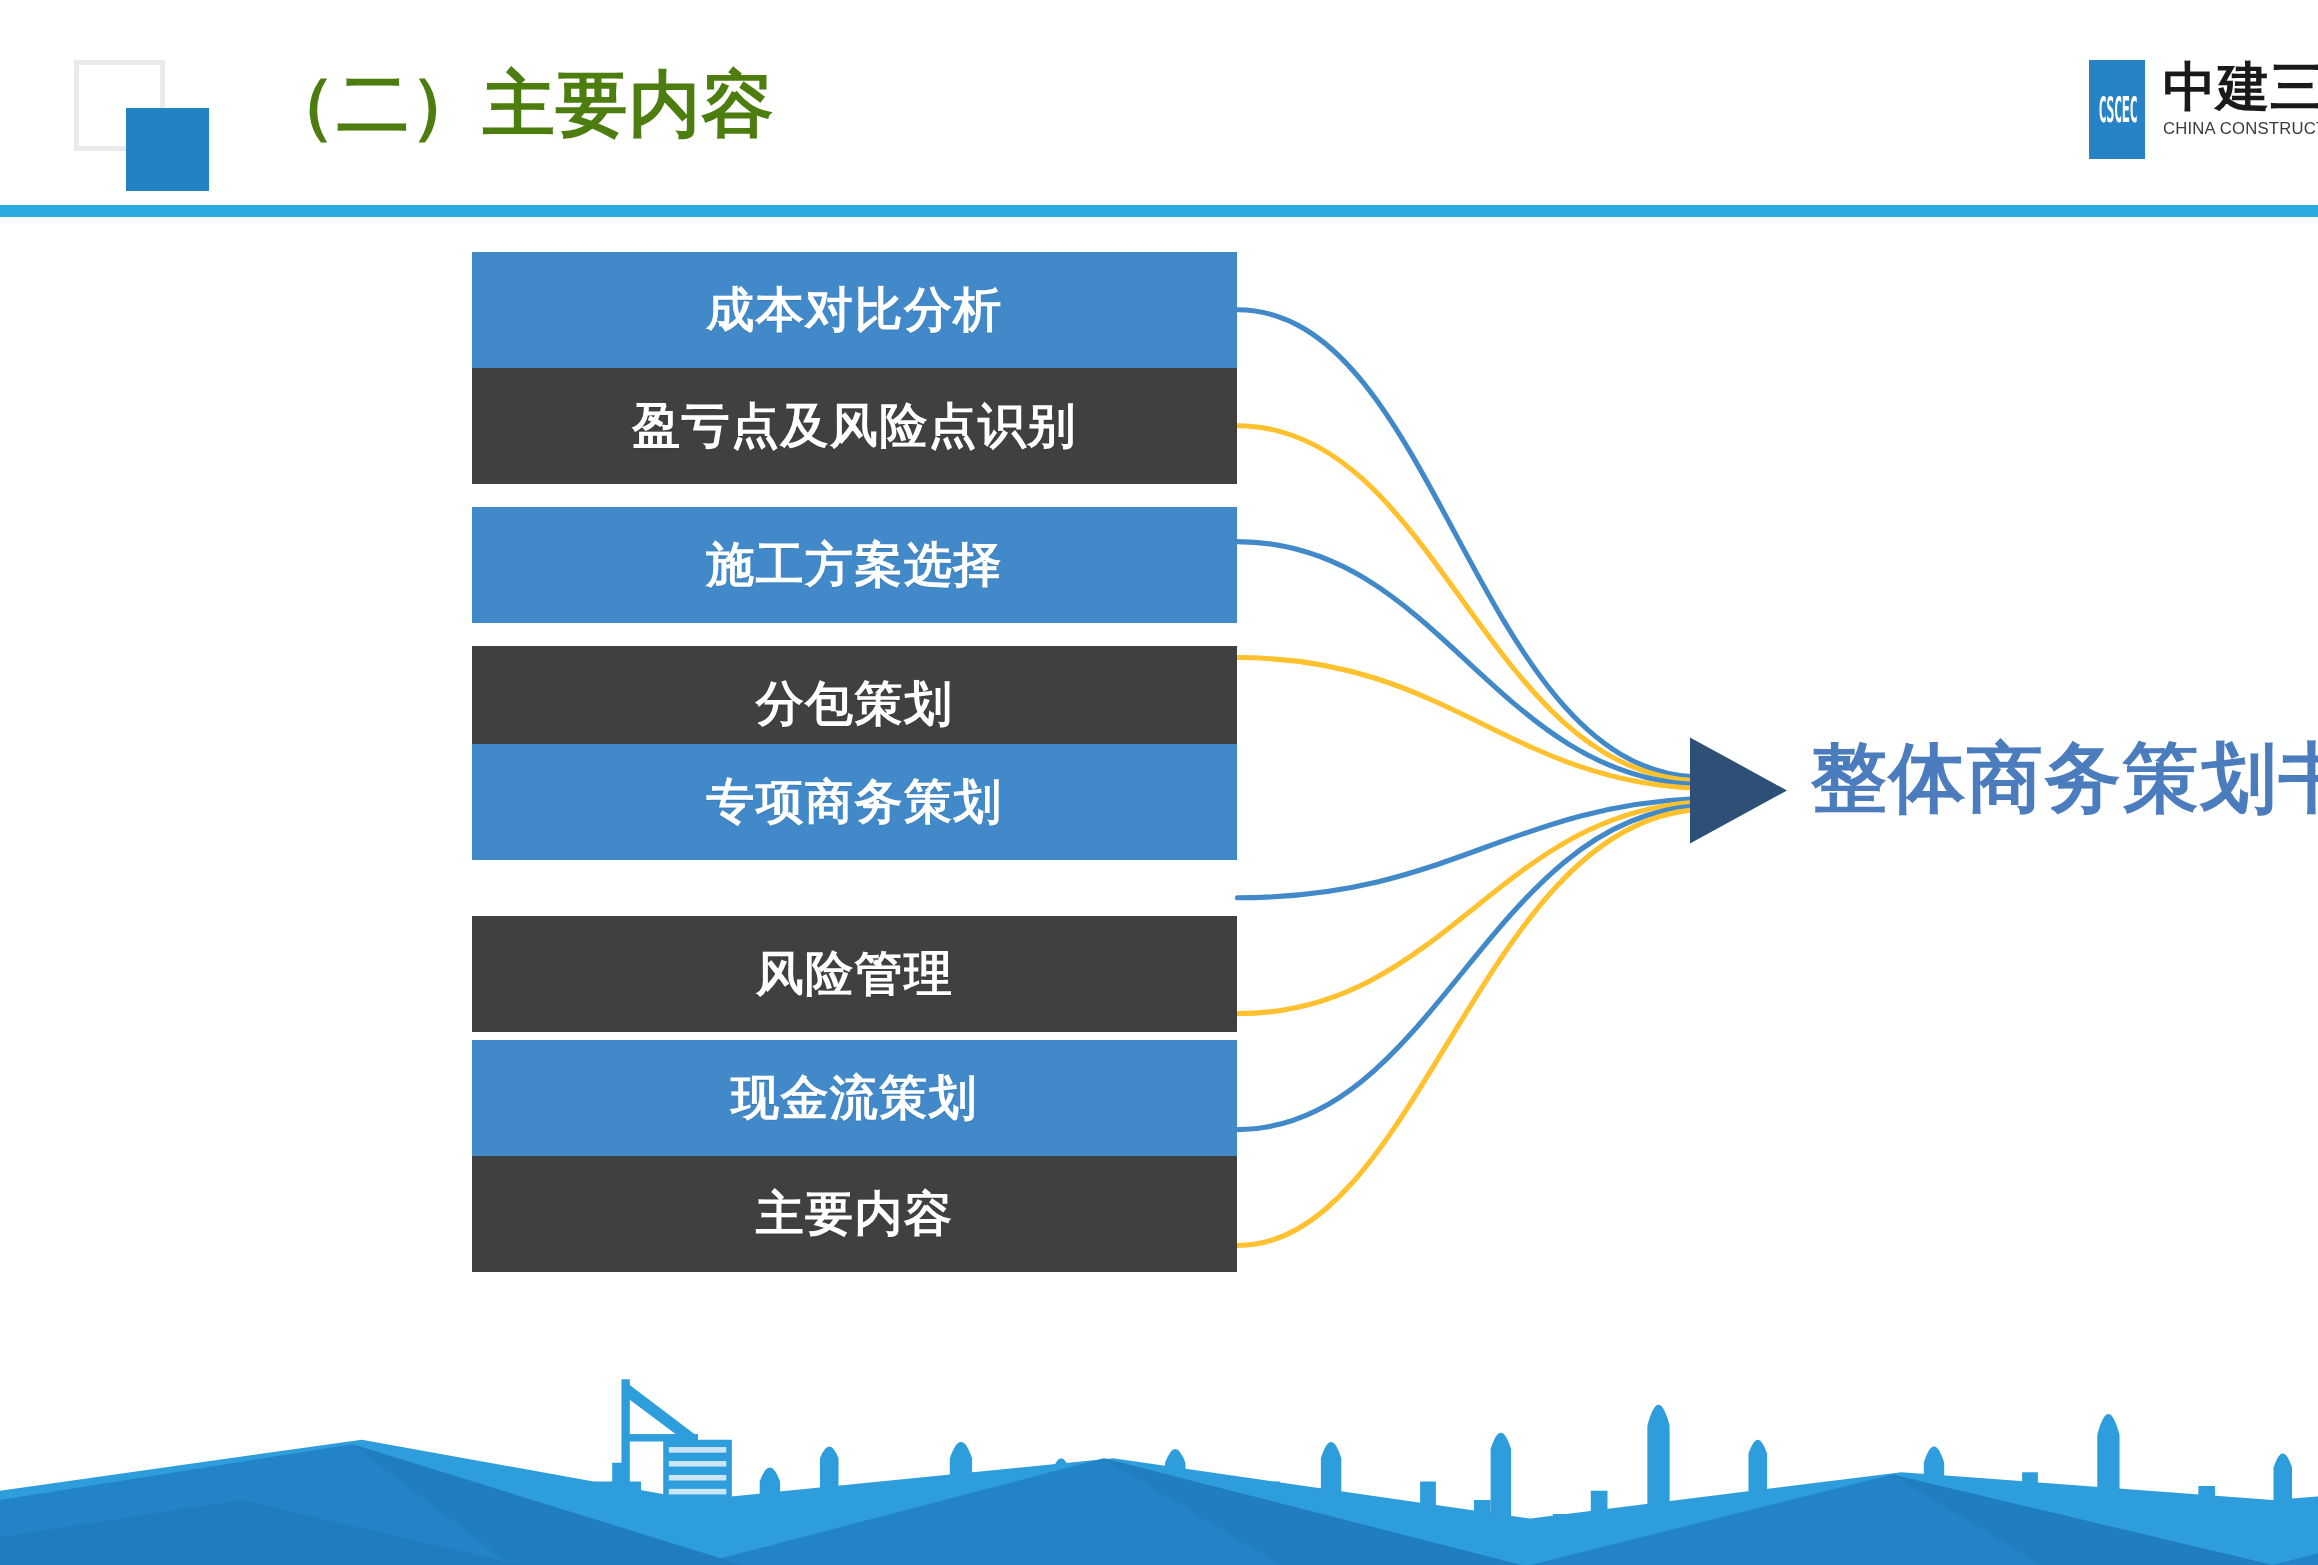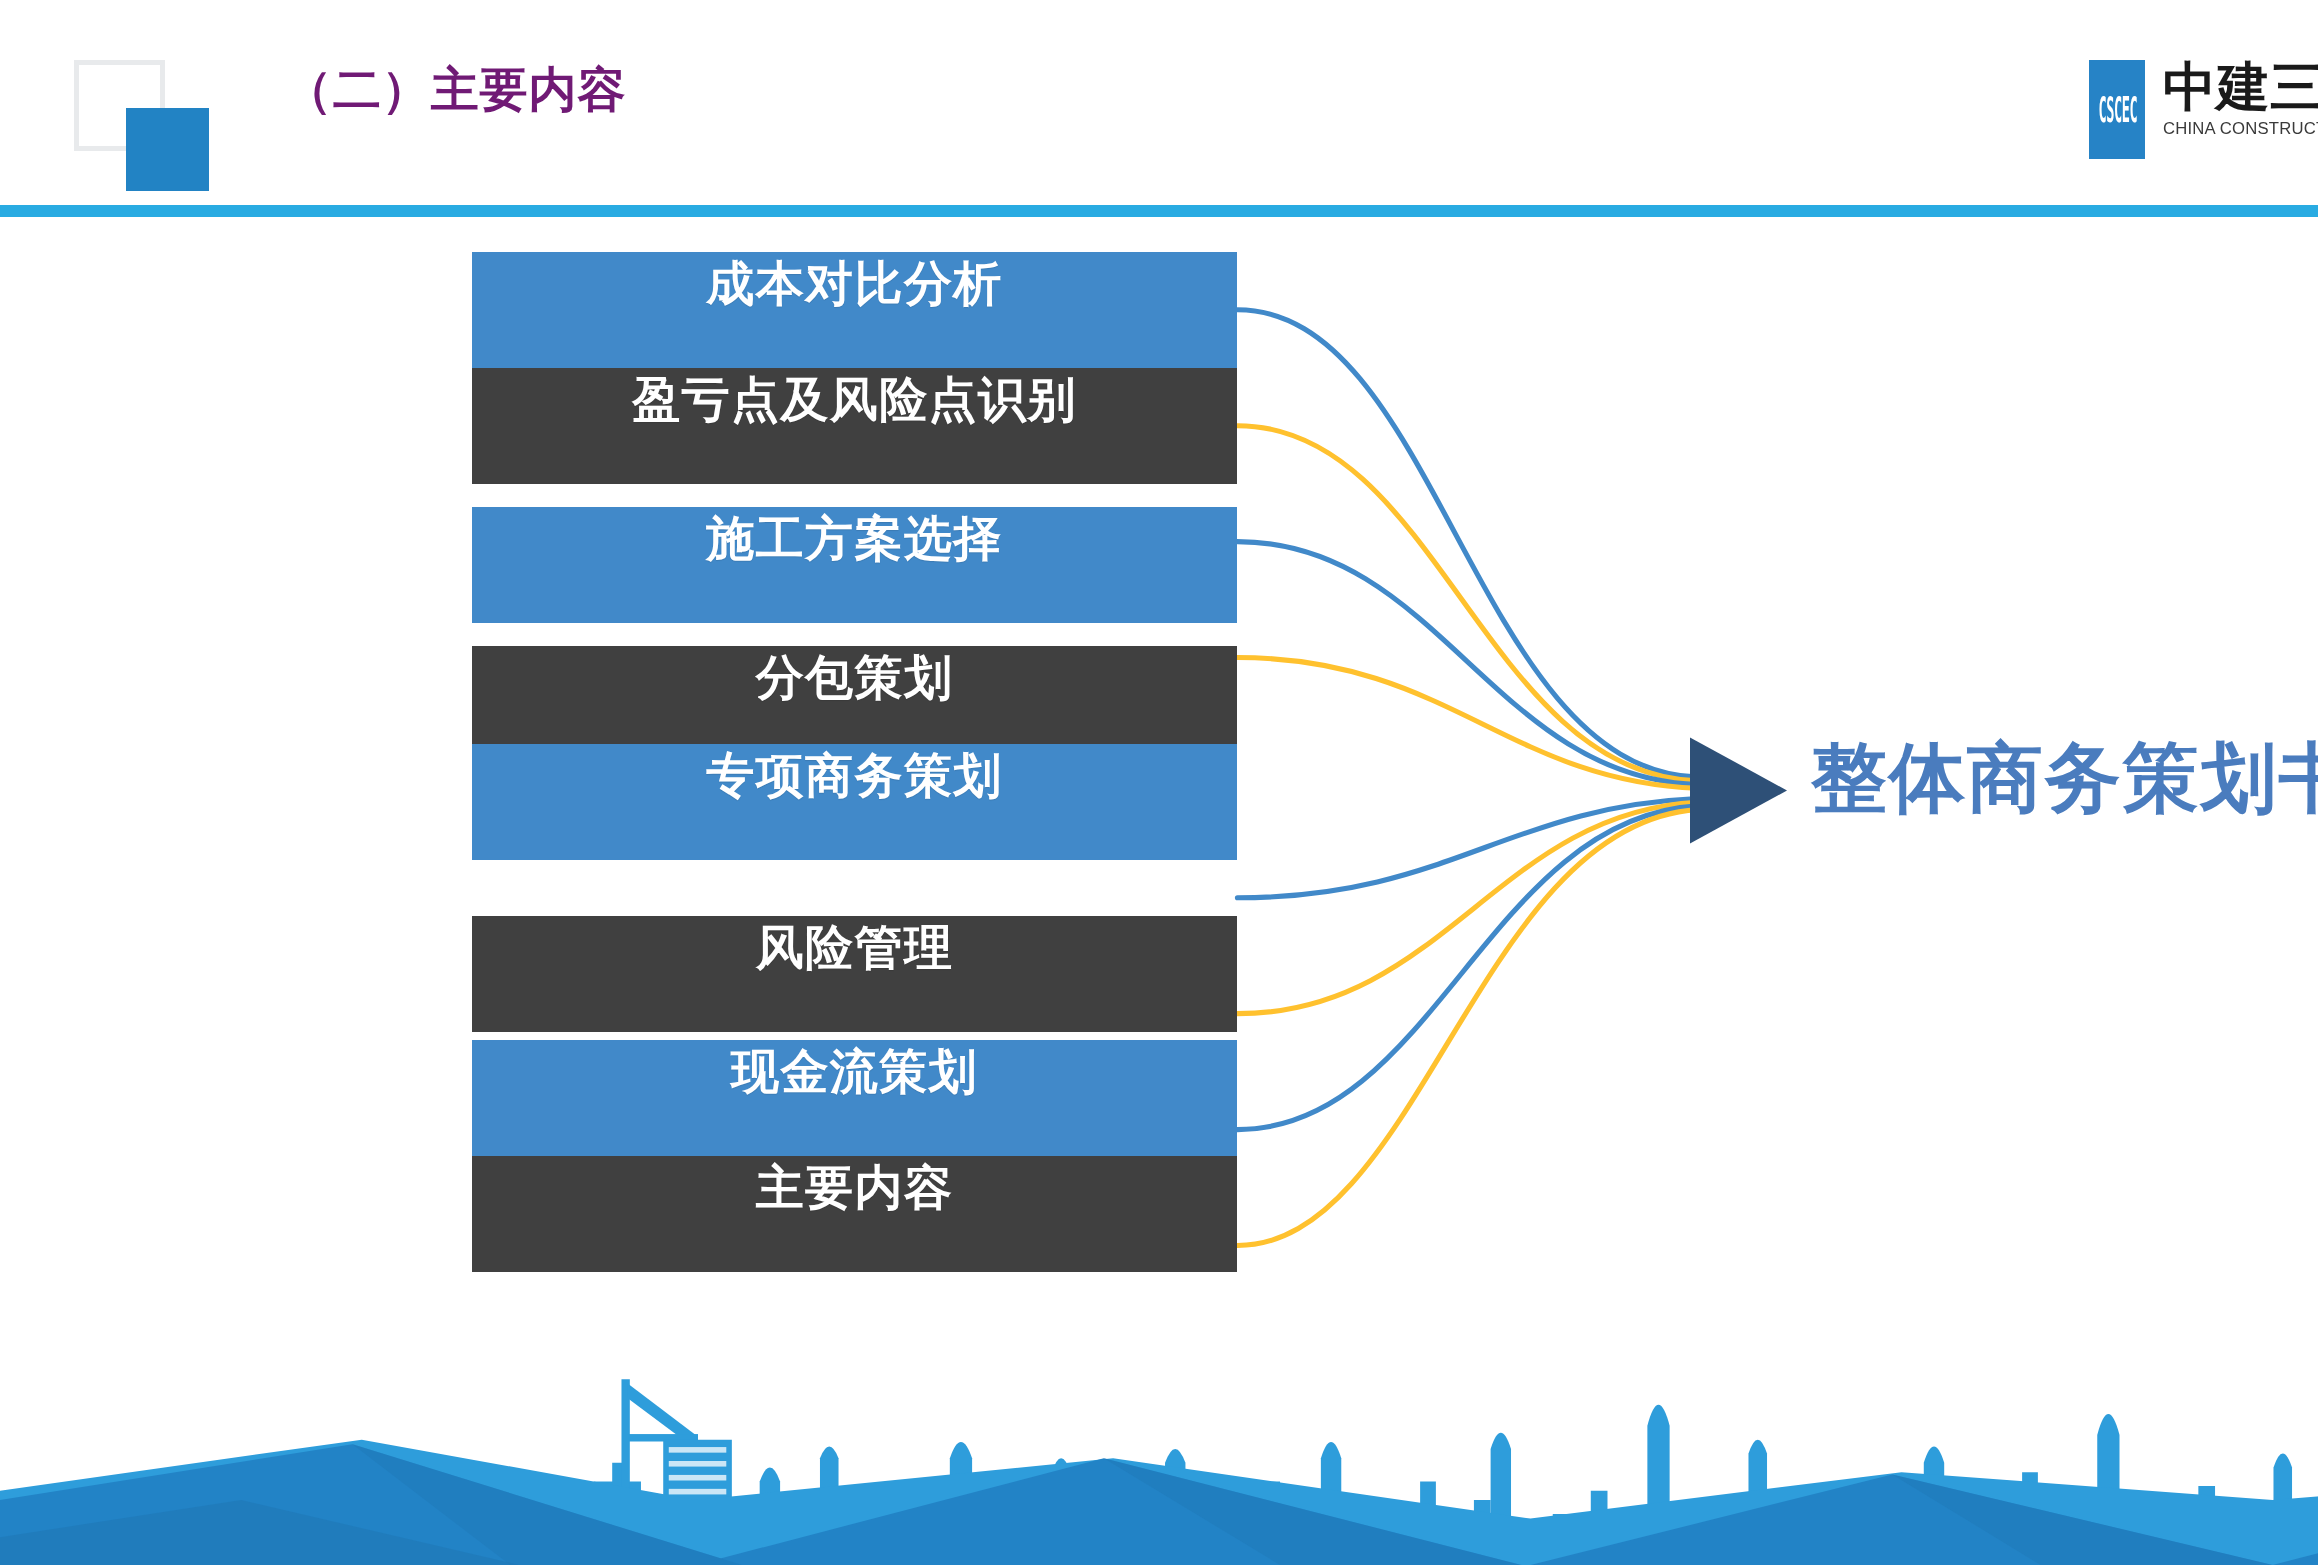--- a/index.html
+++ b/index.html
@@ -20,22 +20,22 @@
   .header{position:absolute;left:0;top:0;width:2792px;height:218px;}
   .hdr-sq-outline{
     position:absolute;left:74px;top:60px;width:91px;height:91px;
     border:5.6px solid #e8eaec;background:transparent;box-sizing:border-box;
   }
   .hdr-sq-solid{
     position:absolute;left:126px;top:108px;width:83px;height:83px;
     background:#2283c4;
   }
   .hdr-title{
-    position:absolute;left:284px;top:59px;
-    font-size:48px;font-weight:700;color:#701a75;
+    position:absolute;left:264px;top:59px;
+    font-size:72px;font-weight:700;color:#4d7c0f;
     letter-spacing:0.9px;line-height:1.25;white-space:nowrap;
     font-family:"DejaVu Sans","Liberation Sans",sans-serif;
   }
   .hdr-rule{
     position:absolute;left:0;top:205px;width:2792px;height:12px;
     background:#29abe2;
   }
 
   
   .brand{position:absolute;right:37px;top:60px;display:flex;align-items:flex-start;gap:17.6px;}
@@ -56,21 +56,21 @@
   .brand-en{
     font-size:16.7px;color:#3a3a3a;line-height:1.0;margin-top:8.3px;
     letter-spacing:0.2px;white-space:nowrap;
     font-family:"Liberation Sans",sans-serif;
   }
 
   
   .boxes{position:absolute;left:472px;top:252px;width:765px;}
   .flow-box{
     position:absolute;left:0;width:765px;height:116px;
-    display:flex;justify-content:center;
+    display:flex;align-items:center;justify-content:center;
     box-sizing:border-box;
   }
   .flow-box span{
     color:#ffffff;font-size:48px;font-weight:700;letter-spacing:1.4px;
     white-space:nowrap;text-shadow:0 0.9px 0.9px rgba(0,0,0,0.10);
   }
   .bx-blue{background:#4189c9;}
   .bx-yellow{background:#404040;}
 
   

